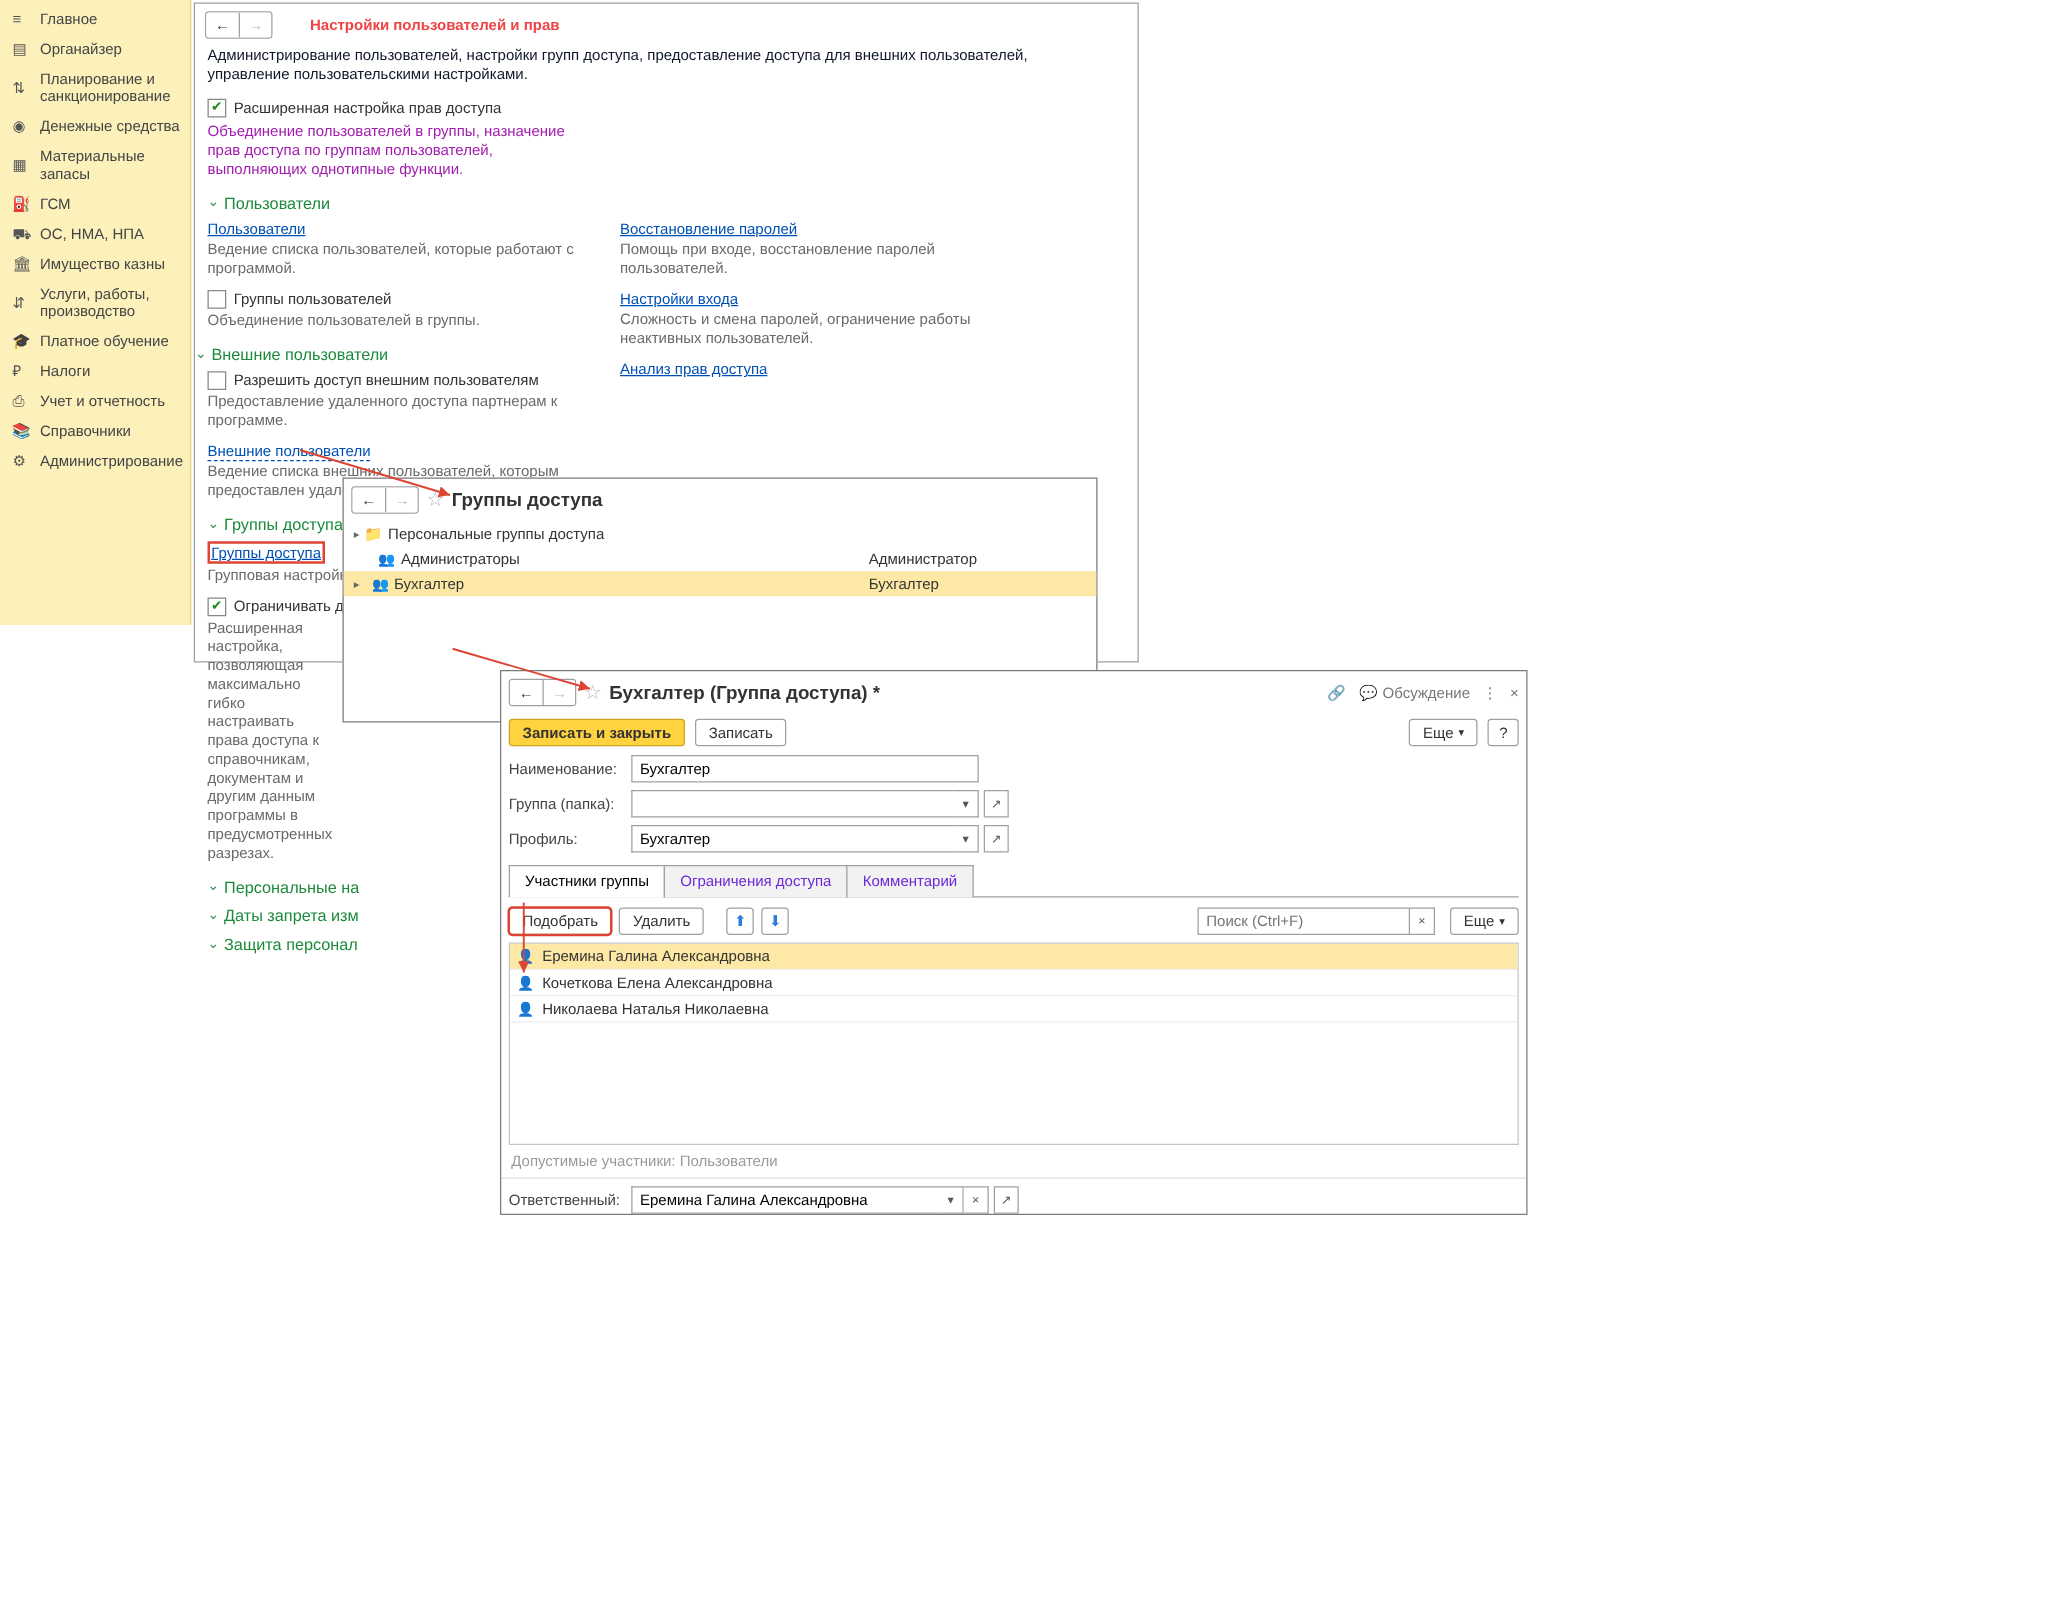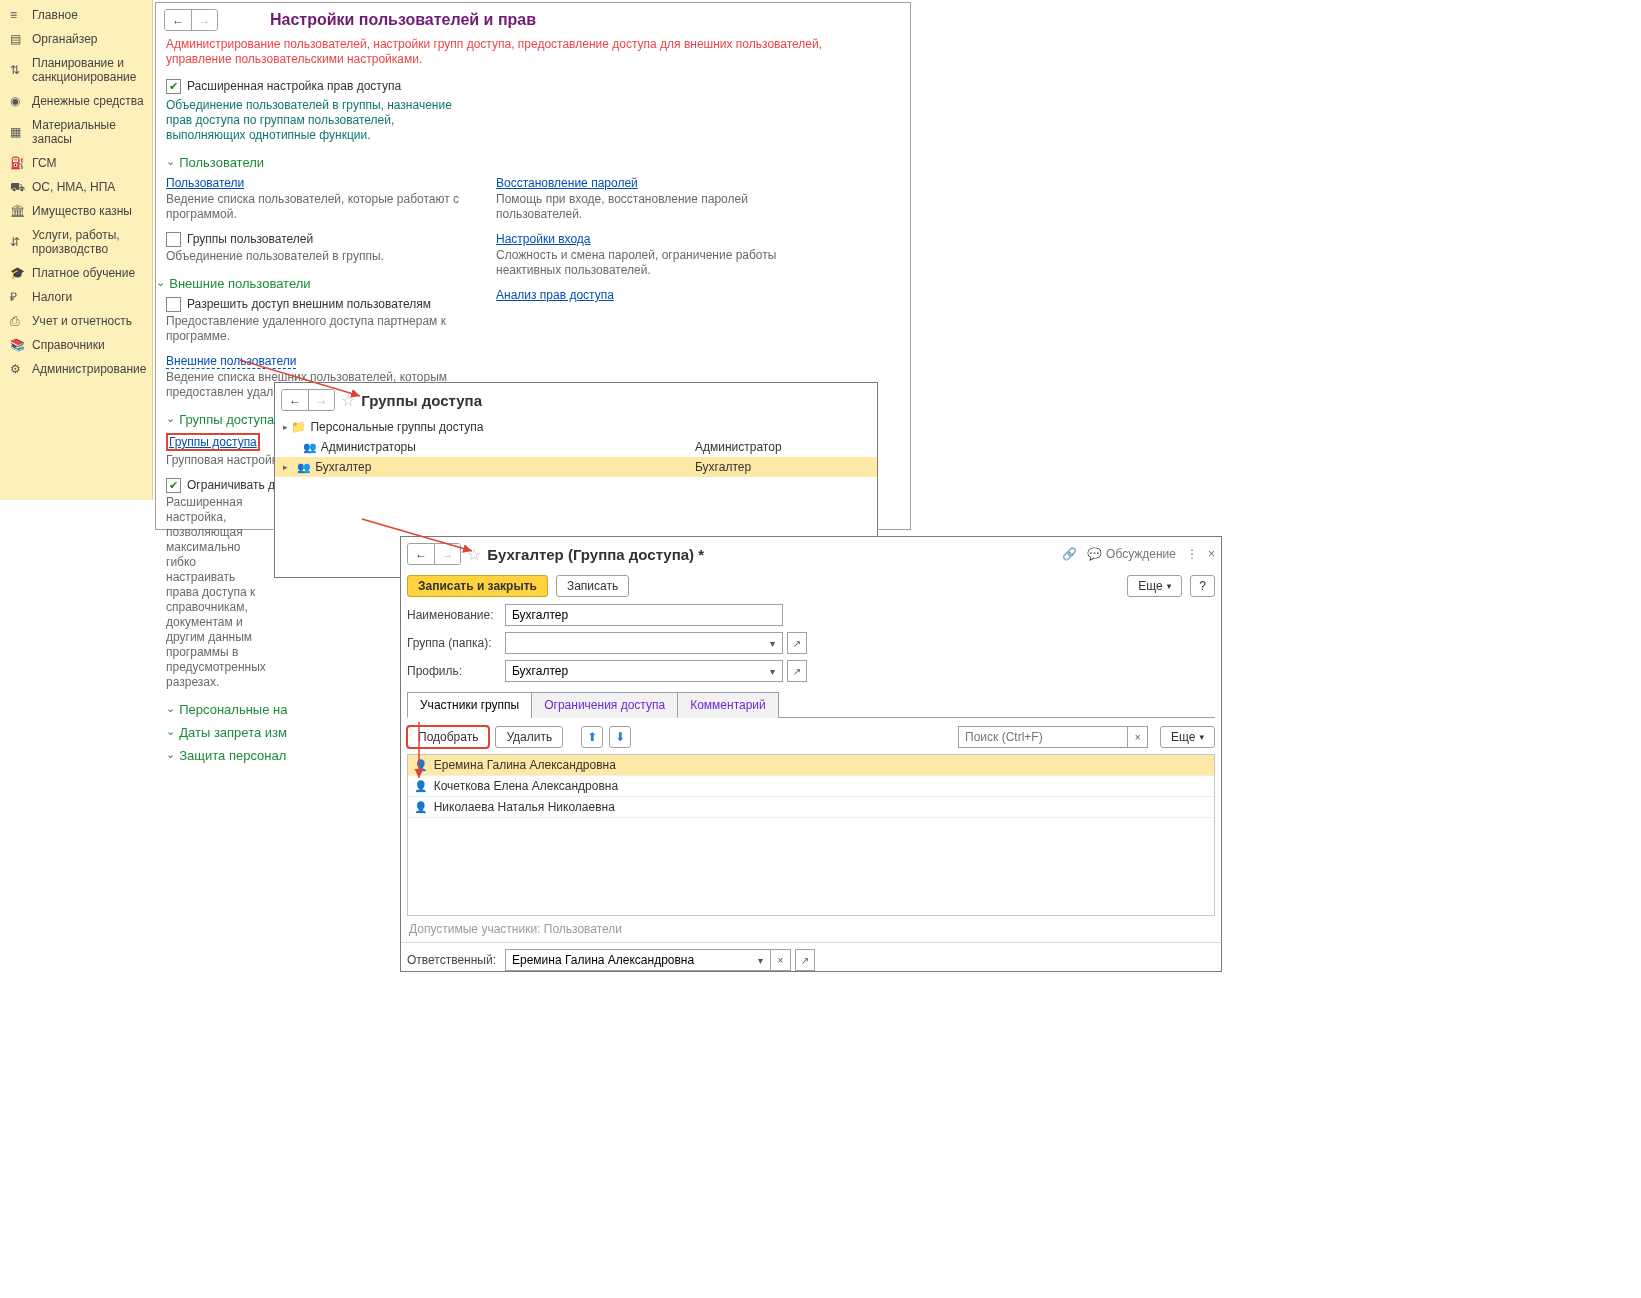--- a/index.html
+++ b/index.html
@@ -14,26 +14,26 @@
   .nav-item .ic { width: 14px; height: 14px; margin-right: 8px; flex-shrink: 0; color:#555; }
   .nav-item span.lbl { font-size: 12px; }
 
   
   .main { position: absolute; left: 155px; top: 2px; width: 756px; height: 528px; border:1px solid #a0a0a0; background:#fff; }
   .titlebar { display:flex; align-items:center; padding:6px 8px; }
   .navbtns { display:flex; border:1px solid #a0a0a0; border-radius:3px; overflow:hidden; }
   .navbtn { width:26px; height:20px; display:flex; align-items:center; justify-content:center; background:#fff; cursor:pointer; }
   .navbtn + .navbtn { border-left:1px solid #a0a0a0; }
   .navbtn.disabled { color:#bbb; }
-  .page-title { font-size:16px; font-weight:bold; color:#701a75; margin-left:52px; }
-  .descr { color:#ef4444; padding:0 10px 10px 10px; line-height:15px; max-width:700px; }
+  .page-title { font-size:12px; font-weight:bold; color:#ef4444; margin-left:30px; }
+  .descr { color:#0f172a; padding:0 10px 10px 10px; line-height:15px; max-width:700px; }
   .check-row { display:flex; align-items:flex-start; padding:2px 10px; }
   .chk { width:15px; height:15px; border:1px solid #888; display:inline-flex; align-items:center; justify-content:center; margin-right:6px; flex-shrink:0; background:#fff; }
   .chk.on::after { content:"✔"; color:#1a8a1a; font-size:11px; line-height:11px; }
-  .sub-desc { color:#0f766e; padding:2px 10px 8px 10px; line-height:15px; max-width:330px; }
+  .sub-desc { color:#a21caf; padding:2px 10px 8px 10px; line-height:15px; max-width:330px; }
   .section-head { color:#1c8a3b; font-size:13px; padding:4px 10px; display:flex; align-items:center; cursor:pointer; }
   .section-head::before { content:"⌄"; font-size:11px; margin-right:4px; transform: translateY(-1px); }
   .cols { display:flex; }
   .col { flex:0 0 330px; padding:0; }
   .linkhead { padding:2px 10px; }
   .ltxt { color:#6a6a6a; padding:0 10px 8px 10px; line-height:15px; max-width:320px; }
   .highlight-box { border:2px solid #d43; padding:0 1px; display:inline-block; }
 
   
   .win2 { position:absolute; left:274px; top:382px; width:604px; height:196px; background:#fff; border:1px solid #7a7a7a; }

